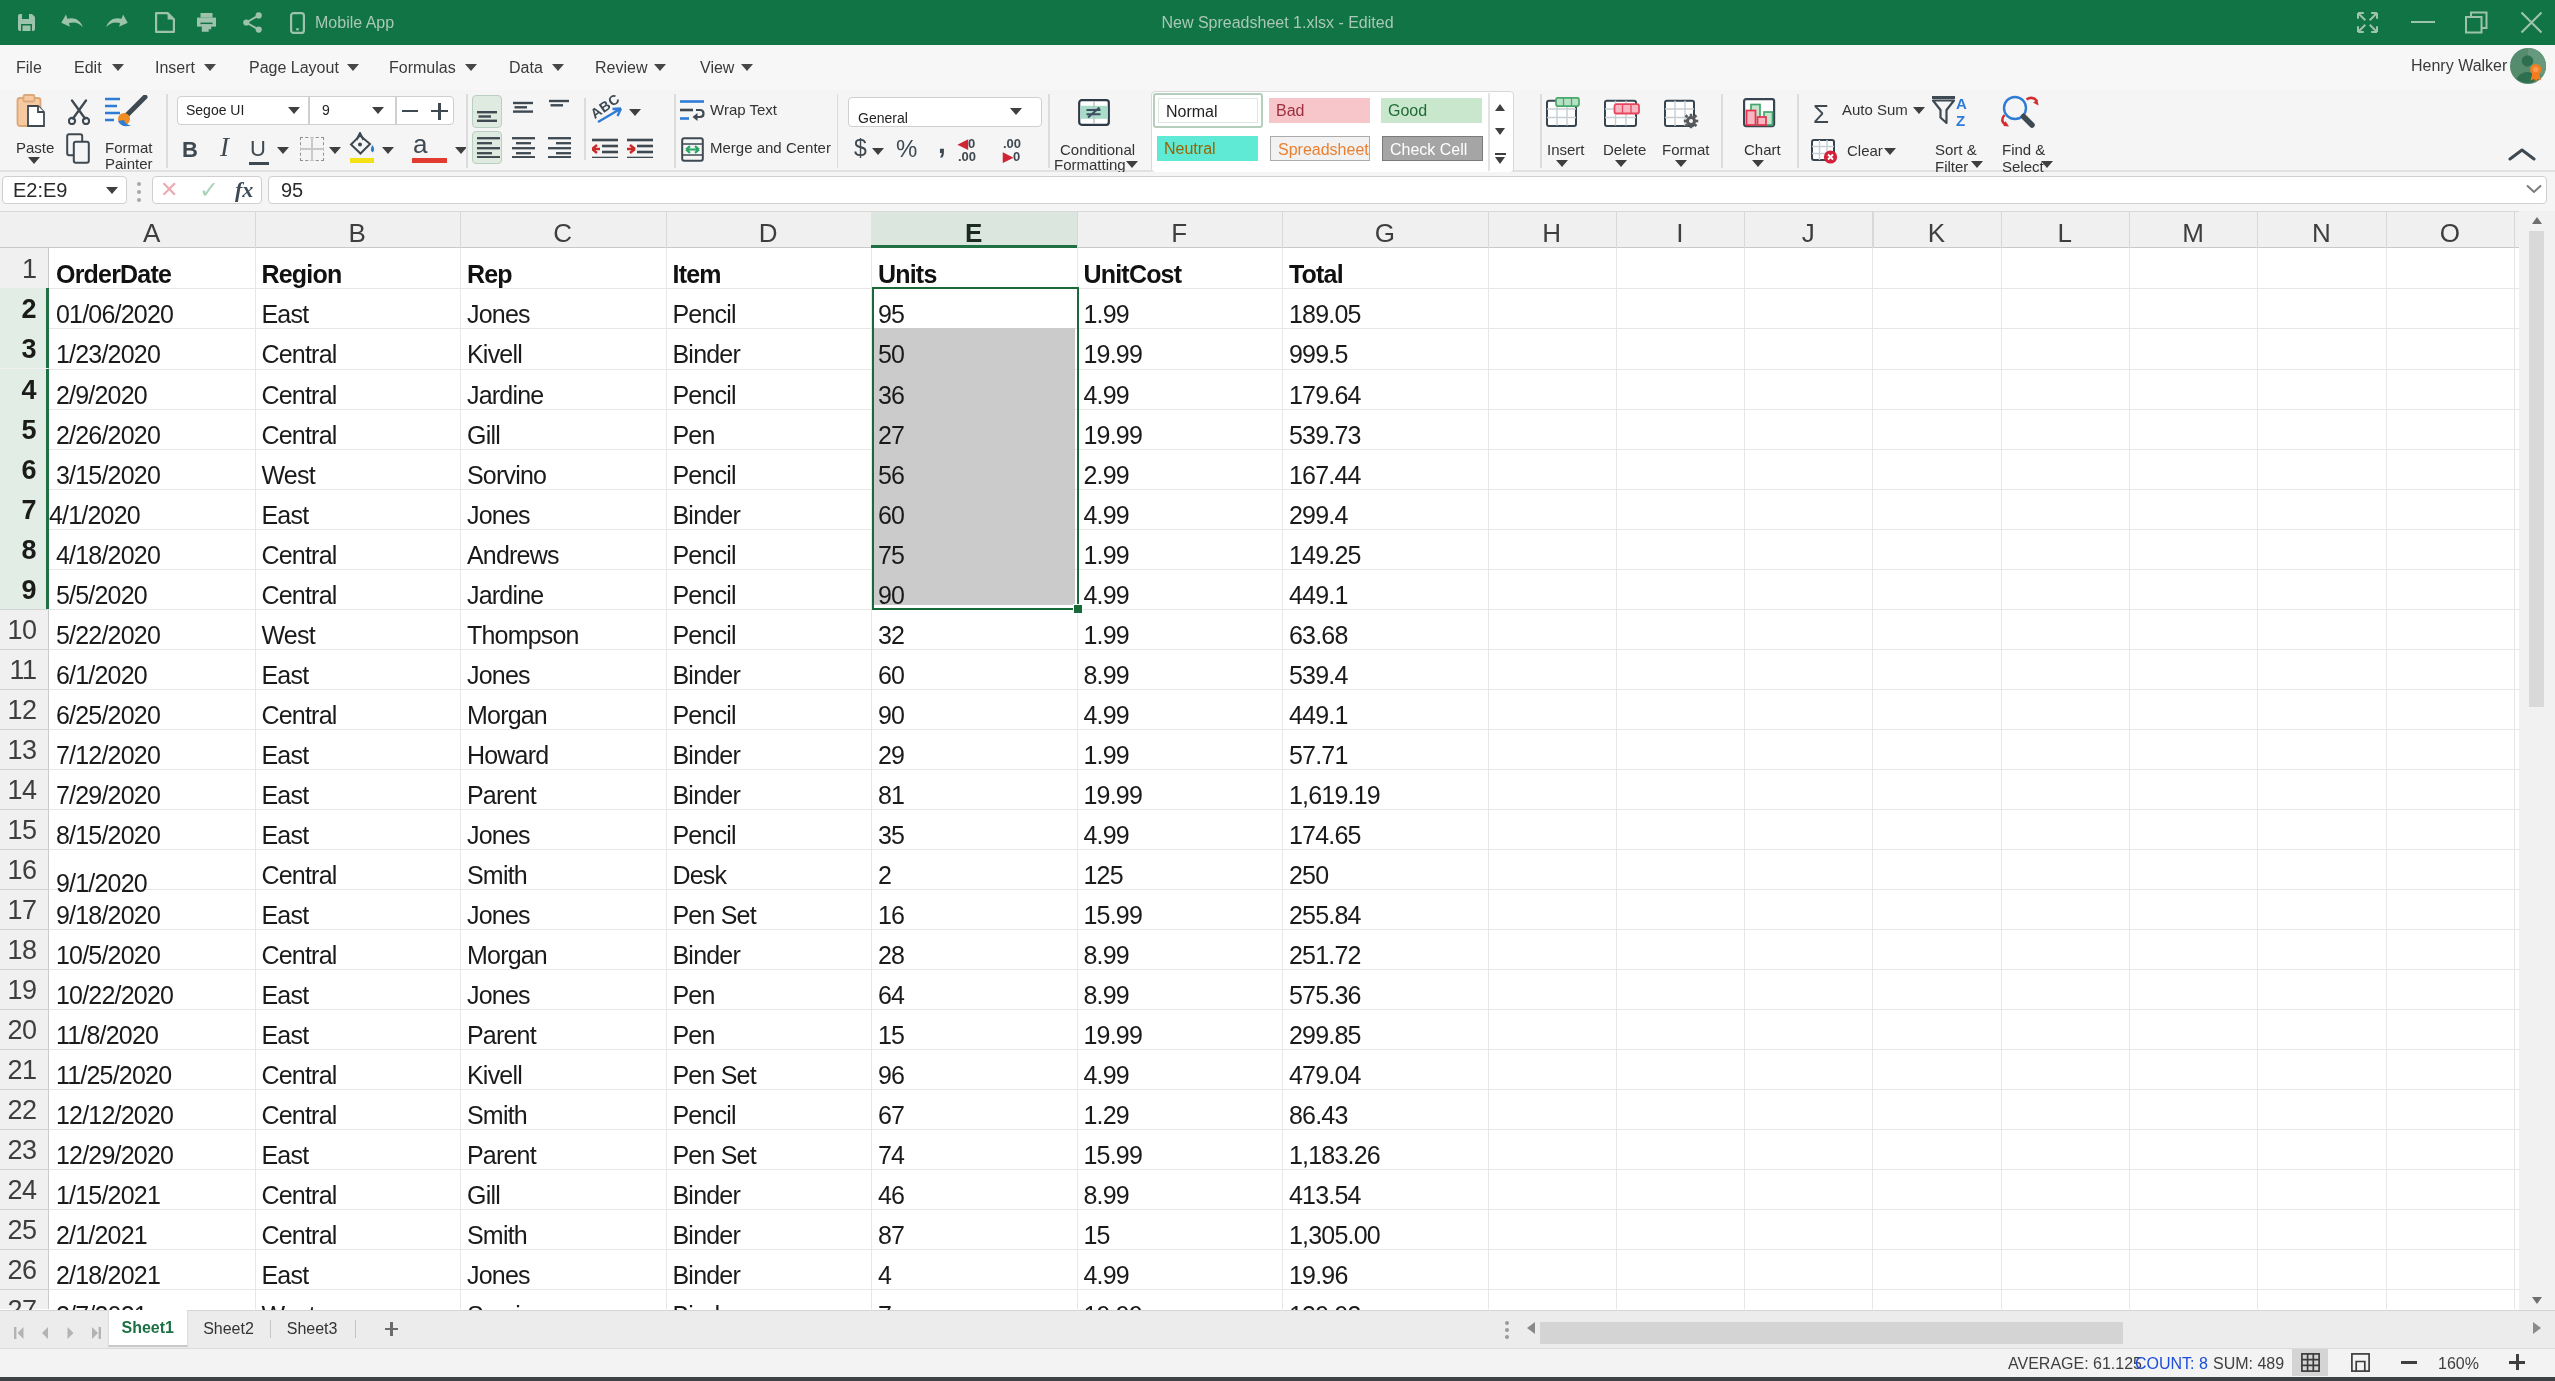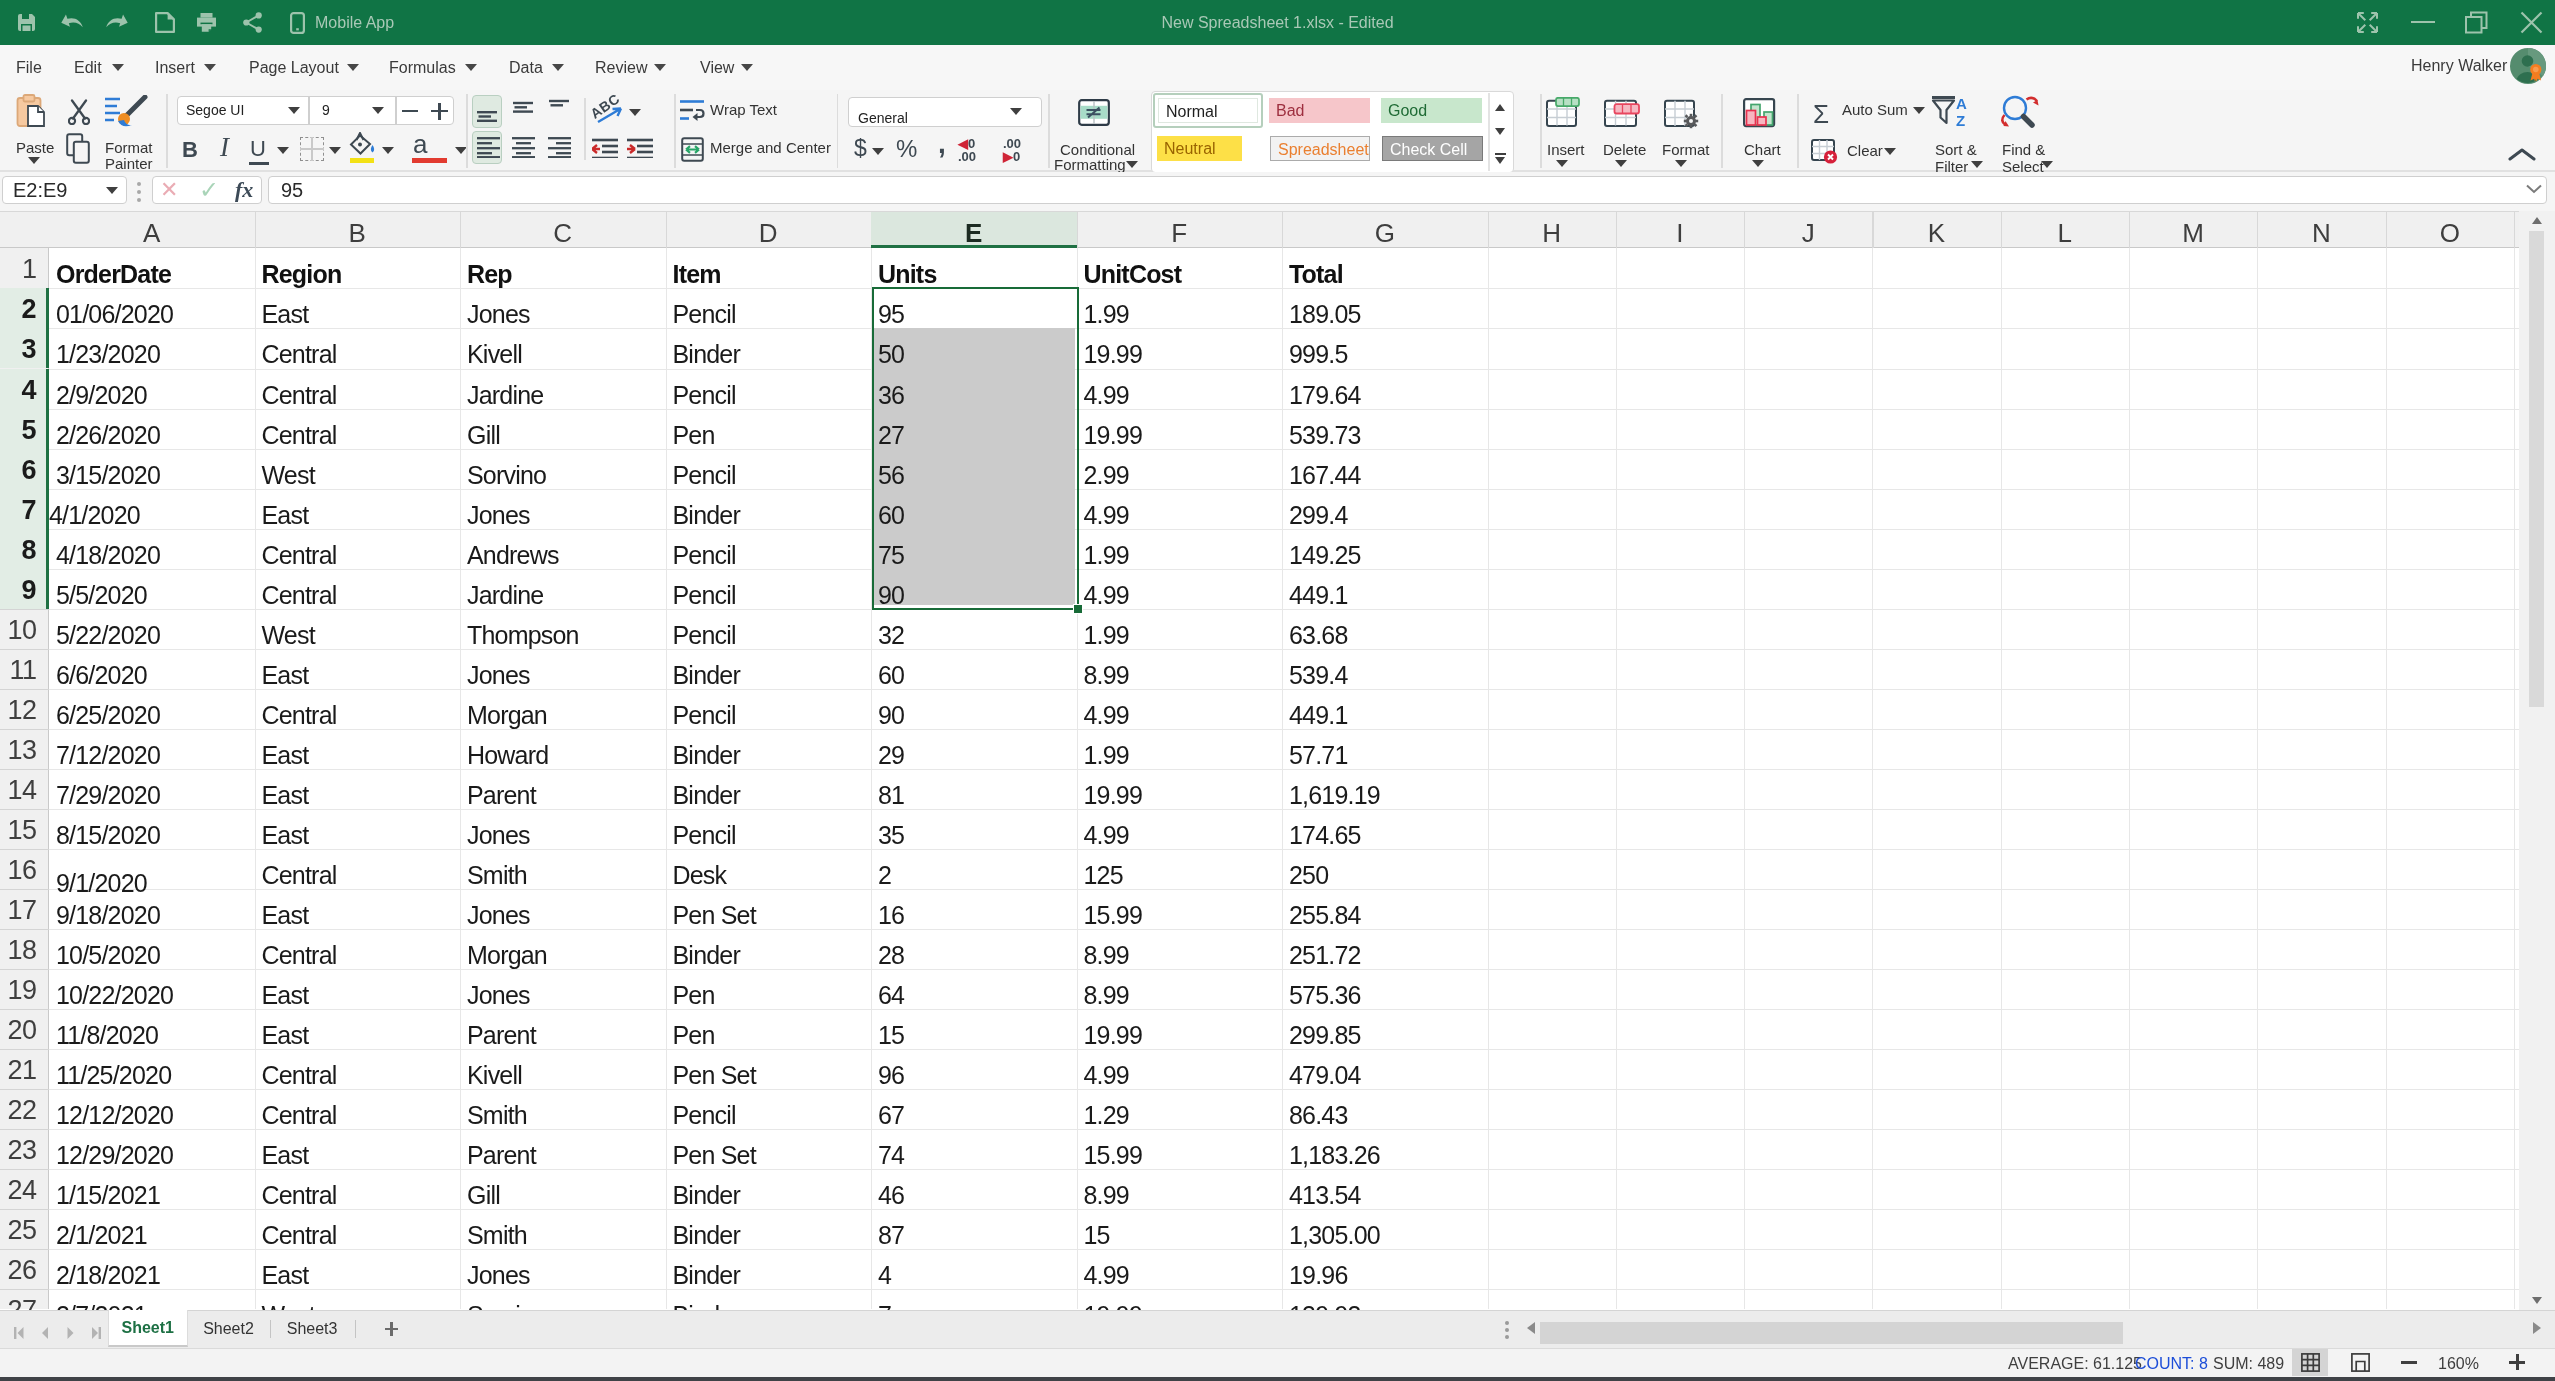--- a/index.html
+++ b/index.html
@@ -253,21 +253,21 @@
 <path d="M8.5 11 H22.5 M8.5 15.2 H22.5 M21.5 8.5 L10 18.5" stroke="#3c5061" stroke-width="2"></path>
   </svg>
 <div class="rlbl" style="left:1060px;top:141px">Conditional</div>
 <div class="rlbl" style="left:1054px;top:156px">Formatting</div>
 <div class="ddm" style="left:1126px;top:161px"></div>
 <div class="a" style="left:1151px;top:91px;width:363px;height:82px;background:#fff;border:1.5px solid #d9d9d9;border-radius:4px"></div>
 <div class="a" style="left:1153px;top:93px;width:110px;height:35px;border:2px solid #b5cfbc;border-radius:3px;background:#fff"></div>
 <div class="chip" style="left:1158px;top:98px;width:100px;background:#fff;border:1.2px solid #dfe8e0;color:#1f1f1f">Normal</div>
 <div class="chip" style="left:1269px;top:98px;width:101px;background:#f6c6ca;color:#9e2f3f">Bad</div>
 <div class="chip" style="left:1381px;top:98px;width:101px;background:#c8e7cc;color:#1f6b35">Good</div>
-<div class="chip" style="left:1157px;top:136px;width:85px;background:#fde047;color:#996300">Neutral</div>
+<div class="chip" style="left:1157px;top:136px;width:101px;background:#5eead4;color:#996300">Neutral</div>
 <div class="chip" style="left:1270px;top:136px;width:100px;background:#f2f2f2;border:1.5px solid #ababab;color:#ea7f2f">Spreadsheet</div>
 <div class="chip" style="left:1382px;top:136px;width:101px;background:#a5a5a5;border:1.5px solid #7a7a7a;color:#fff">Check Cell</div>
 <div class="a" style="left:1488px;top:93px;width:1.5px;height:78px;background:#e3e3e3"></div>
 <div class="a" style="left:1495px;top:104px;width:0;height:0;border-left:5.5px solid transparent;border-right:5.5px solid transparent;border-bottom:7px solid #3f3f3f"></div>
 <div class="a" style="left:1495px;top:128px;width:0;height:0;border-left:5.5px solid transparent;border-right:5.5px solid transparent;border-top:7px solid #3f3f3f"></div>
 <div class="a" style="left:1495px;top:153px;width:11px;height:2.3px;background:#3f3f3f"></div>
 <div class="a" style="left:1495px;top:157px;width:0;height:0;border-left:5.5px solid transparent;border-right:5.5px solid transparent;border-top:7px solid #3f3f3f"></div>
 <div class="sep" style="left:1540px"></div>
 <svg class="a" style="left:1546px;top:97px" width="34" height="31" viewBox="0 0 34 31" fill="none">
 <rect x="1" y="3.7" width="29" height="25.3" rx="2" fill="#fff" stroke="#36454f" stroke-width="2"></rect>
@@ -496,21 +496,21 @@
 <div class="cell" style="left:49.0px;top:248.4px;width:205.5px;font-weight:bold;color:#111;z-index:4">OrderDate</div>
 <div class="cell" style="left:49.0px;top:288.4px;width:205.5px;z-index:4">01/06/2020</div>
 <div class="cell" style="left:49.0px;top:328.4px;width:205.5px;z-index:4">1/23/2020</div>
 <div class="cell" style="left:49.0px;top:368.5px;width:205.5px;z-index:4">2/9/2020</div>
 <div class="cell" style="left:49.0px;top:408.5px;width:205.5px;z-index:4">2/26/2020</div>
 <div class="cell" style="left:49.0px;top:448.5px;width:205.5px;z-index:4">3/15/2020</div>
 <div class="cell" style="left:42px;top:488.5px;width:238px;z-index:4">4/1/2020</div>
 <div class="cell" style="left:49.0px;top:528.5px;width:205.5px;z-index:4">4/18/2020</div>
 <div class="cell" style="left:49.0px;top:568.6px;width:205.5px;z-index:4">5/5/2020</div>
 <div class="cell" style="left:49.0px;top:608.6px;width:205.5px;z-index:4">5/22/2020</div>
-<div class="cell" style="left:49.0px;top:648.6px;width:205.5px;z-index:4">6/6/2020</div>
+<div class="cell" style="left:49.0px;top:648.6px;width:205.5px;z-index:4">6/1/2020</div>
 <div class="cell" style="left:49.0px;top:688.6px;width:205.5px;z-index:4">6/25/2020</div>
 <div class="cell" style="left:49.0px;top:728.6px;width:205.5px;z-index:4">7/12/2020</div>
 <div class="cell" style="left:49.0px;top:768.7px;width:205.5px;z-index:4">7/29/2020</div>
 <div class="cell" style="left:49.0px;top:808.7px;width:205.5px;z-index:4">8/15/2020</div>
 <div class="cell" style="left:49.0px;top:857px;width:169px;z-index:4">9/1/2020</div>
 <div class="cell" style="left:49.0px;top:888.7px;width:205.5px;z-index:4">9/18/2020</div>
 <div class="cell" style="left:49.0px;top:928.7px;width:205.5px;z-index:4">10/5/2020</div>
 <div class="cell" style="left:49.0px;top:968.8px;width:205.5px;z-index:4">10/22/2020</div>
 <div class="cell" style="left:49.0px;top:1008.8px;width:205.5px;z-index:4">11/8/2020</div>
 <div class="cell" style="left:49.0px;top:1048.8px;width:205.5px;z-index:4">11/25/2020</div>

